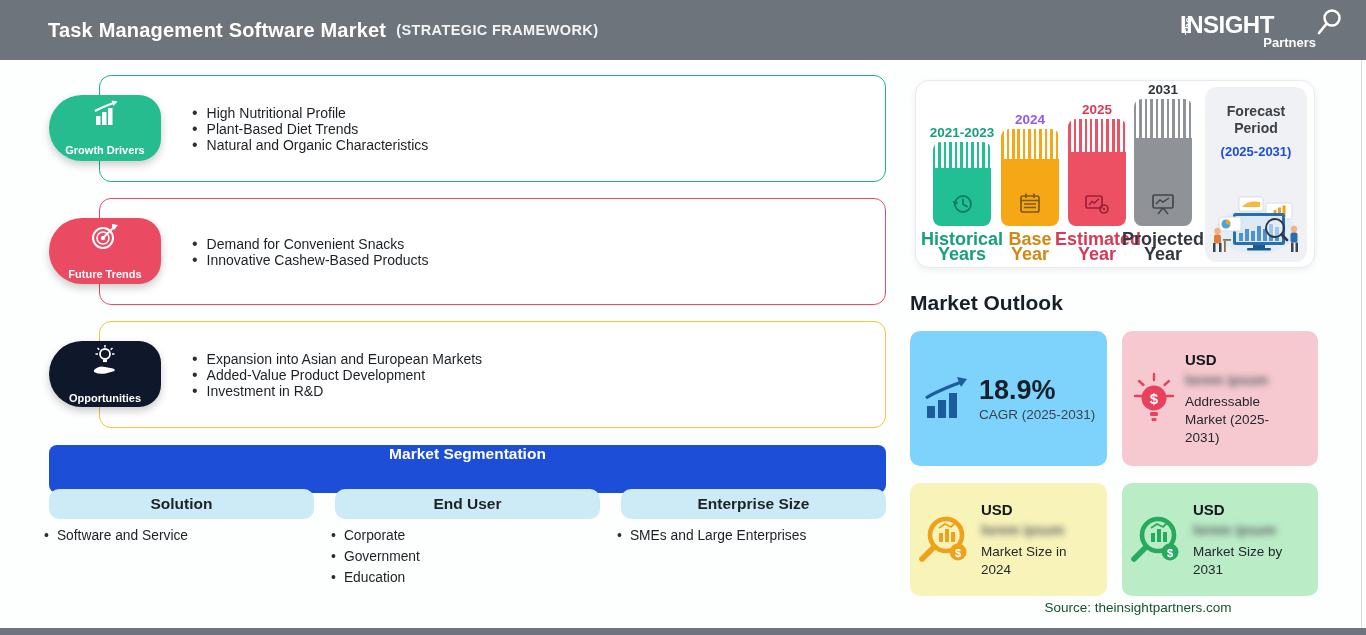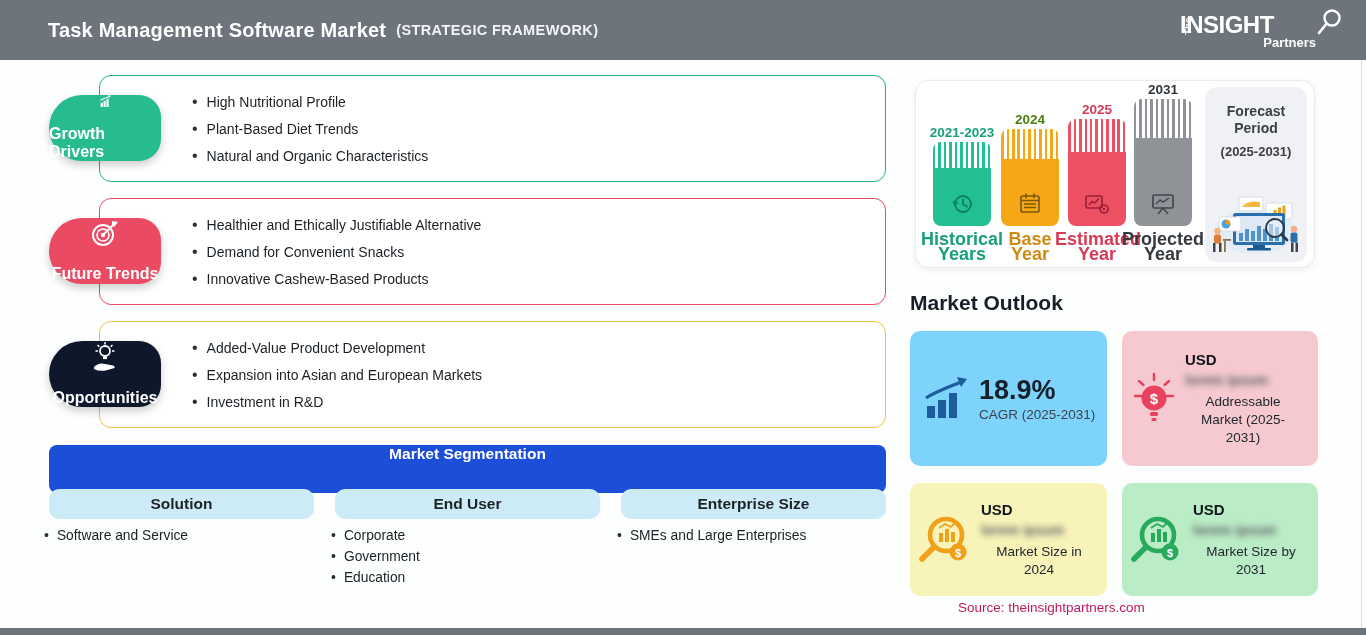--- a/index.html
+++ b/index.html
@@ -14,34 +14,34 @@
   .hdr-sub { color:#f2f4f6; font-size:14.5px; font-weight:600; margin-left:10px; letter-spacing:0.4px; }
   .logo { position:absolute; right:22px; top:9px; width:165px; height:44px; color:#fff; }
   .logo-the { position:absolute; left:0; top:12px; font-size:9px; font-weight:700;
               transform:rotate(-90deg); transform-origin:center; letter-spacing:0.5px; }
   .logo-insight { position:absolute; left:1px; top:2px; font-size:24px; font-weight:800; letter-spacing:-0.5px; }
   .logo-partners { position:absolute; right:28px; top:26px; font-size:13px; font-weight:700; }
   .logo-glass { position:absolute; right:0; top:0; }
 
   
   .fw-box { position:absolute; left:99px; width:787px; height:107px; border-radius:12px; background:#fff;
-            display:flex; flex-direction:column; justify-content:center; gap:11px; padding-left:92px; }
+            display:flex; flex-direction:column; justify-content:center; padding-left:92px; }
   .fw-box.growth { top:75px;  border:1.6px solid #1fae8e; }
   .fw-box.trends { top:198px; border:1.6px solid #ea4b63; }
   .fw-box.opps   { top:321px; border:1.6px solid #f2c33c; }
   .fw-item { font-size:14px; color:#1c2126; display:flex; align-items:center; }
   .fw-item::before { content:"•"; margin-right:9px; font-size:16px; line-height:1; color:#2a2f34; }
 
   .fw-badge { position:absolute; left:49px; width:112px; height:66px; border-radius:33px 22px 22px 33px;
               display:flex; flex-direction:column; align-items:center; justify-content:center;
               color:#fff; box-shadow:0 4px 9px rgba(0,0,0,0.20); z-index:2; }
   .fw-badge.growth { top:95px;  background:#27bb90; }
   .fw-badge.trends { top:218px; background:#ea4b63; }
   .fw-badge.opps   { top:341px; background:#0f172a; }
-  .fw-badge .lbl { font-size:16px; font-weight:700; margin-top:17px; }
+  .fw-badge .lbl { font-size:11px; font-weight:700; margin-top:17px; }
 
   
   .seg-bar { position:absolute; left:49px; top:445px; width:837px; height:48px; background:#1d4ed8;
              border-radius:8px; color:#fff; font-weight:700; font-size:15.5px;
              display:flex; align-items:flex-start; justify-content:center; }
   .seg-pill { position:absolute; top:489px; height:30px; background:#cdebf7; border-radius:10px;
               display:flex; align-items:center; justify-content:center;
               font-weight:700; font-size:15.5px; color:#1d2227; }
   .seg-pill.c1 { left:49px;  width:265px; }
   .seg-pill.c2 { left:335px; width:265px; }
@@ -67,51 +67,51 @@
   .tl-bar.b1 .stripes { background:repeating-linear-gradient(90deg,#21bf93 0 2.5px,#fff 2.5px 5.5px); }
   .tl-bar.b1 .solid   { background:#21bf93; }
   .tl-bar.b2 .stripes { background:repeating-linear-gradient(90deg,#f6a715 0 2.5px,#fff 2.5px 5.5px); }
   .tl-bar.b2 .solid   { background:#f6a715; }
   .tl-bar.b3 .stripes { background:repeating-linear-gradient(90deg,#ee5063 0 2.5px,#fff 2.5px 5.5px); }
   .tl-bar.b3 .solid   { background:#ee5063; }
   .tl-bar.b4 .stripes { background:repeating-linear-gradient(90deg,#8f9296 0 2.5px,#fff 2.5px 5.5px); }
   .tl-bar.b4 .solid   { background:#8f9296; }
   .tl-year { position:absolute; width:90px; text-align:center; font-weight:700; font-size:13.5px; }
   .tl-year.y1 { left:1px;   top:44px; color:#18a07d; }
-  .tl-year.y2 { left:69px;  top:31px; color:#4d7c0f; }
+  .tl-year.y2 { left:69px;  top:31px; color:#8b5cf6; }
   .tl-year.y3 { left:136px; top:21px; color:#d63a55; }
   .tl-year.y4 { left:202px; top:1px;  color:#2f353b; }
   .tl-lab { position:absolute; top:151px; width:84px; text-align:center; font-weight:700;
             font-size:18px; line-height:15px; }
   .tl-lab.l1 { left:4px;   color:#18a07d; }
   .tl-lab.l2 { left:72px;  color:#cf8a15; }
   .tl-lab.l3 { left:139px; color:#d63a55; }
   .tl-lab.l4 { left:205px; color:#34393f; }
   .forecast { position:absolute; top:6px; right:7px; width:102px; height:175px; background:#f0f1f4;
               border-radius:12px; text-align:center; }
   .fc-title { width:78px; margin:16px auto 0; font-size:14px; font-weight:700; color:#3a4046; line-height:17px; }
-  .fc-range { margin-top:7px; font-size:13px; font-weight:600; color:#404040; }
+  .fc-range { margin-top:7px; font-size:13px; font-weight:600; color:#1d4ed8; }
   .fc-art { position:absolute; bottom:5px; left:50%; transform:translateX(-50%); }
 
   
   .mo-title { position:absolute; left:910px; top:291px; font-size:21px; font-weight:700; color:#17202a; }
   .mo-card { position:absolute; border-radius:10px; display:flex; align-items:center; }
   .mo-card.blue   { left:910px;  top:331px; width:197px; height:135px; background:#7dd3fc; padding-left:13px; }
   .mo-card.pink   { left:1122px; top:331px; width:196px; height:135px; background:#f5c9cf; padding-left:9px; }
   .mo-card.yellow { left:910px;  top:483px; width:197px; height:113px; background:#f8f3b8; padding-left:5px; }
   .mo-card.green  { left:1122px; top:483px; width:196px; height:113px; background:#baecc6; padding-left:5px; }
   .mo-text { margin-left:8px; }
   .mo-value { font-size:27px; font-weight:800; color:#16202a; line-height:30px; }
   .mo-sub { font-size:13.5px; color:#3c434b; margin-top:2px; }
   .mo-usd { font-size:15px; font-weight:800; color:#14181d; }
   .mo-blur { font-size:14px; font-weight:700; color:#606468; filter:blur(3.2px); margin:4px 0 5px; }
-  .mo-lab { font-size:13.5px; color:#23282e; line-height:18px; width:116px;text-align:center; }
-
-  .source { position:absolute; top:600px; right:48px; width:360px; text-align:left;
-            font-size:13.5px; color:#be185d; }
+  .mo-lab { font-size:13.5px; color:#23282e; line-height:18px; width:116px; }
+
+  .source { position:absolute; top:600px; right:48px; width:360px; text-align:center;
+            font-size:13.5px; color:#14532d; }
   .footer-bar { position:absolute; bottom:0; left:0; width:1366px; height:7px; background:#6d747c; }
   .edge-right { position:absolute; right:4px; top:60px; bottom:7px; width:1px; background:#d8dcdf; }
 </style>
 </head>
 <body>
 
 <div class="canvas">
 
   <div class="header">
     <span class="hdr-title">Task Management Software Market</span>
@@ -137,38 +137,37 @@
       <rect x="8" y="16" width="4.5" height="9" fill="#fff"></rect>
       <rect x="14" y="12" width="4.5" height="13" fill="#fff"></rect>
       <rect x="20" y="8" width="4.5" height="17" fill="#fff"></rect>
       <path d="M7 11 C13 8 19 5 26 3" stroke="#fff" stroke-width="2.2" fill="none"></path>
       <path d="M23.5 0.5 L29.5 1.5 L25.5 6 Z" fill="#fff"></path>
     </svg>
     <span class="lbl">Growth Drivers</span>
   </div>
 
   <div class="fw-box trends">
-    <div class="fw-item">Healthier and Ethically Justifiable Alternative</div>
     <div class="fw-item">Demand for Convenient Snacks</div>
     <div class="fw-item">Innovative Cashew-Based Products</div>
   </div>
   <div class="fw-badge trends">
     <svg width="30" height="28" viewBox="0 0 30 28">
       <circle cx="13" cy="15" r="10" stroke="#fff" stroke-width="2" fill="none"></circle>
       <circle cx="13" cy="15" r="6" stroke="#fff" stroke-width="1.6" fill="none"></circle>
       <circle cx="13" cy="15" r="2.2" fill="#fff"></circle>
       <line x1="13" y1="15" x2="23" y2="5" stroke="#fff" stroke-width="1.8"></line>
       <path d="M22 1 l6 1 l-4 5 l-2 -2 Z" fill="#fff"></path>
     </svg>
     <span class="lbl">Future Trends</span>
   </div>
 
   <div class="fw-box opps">
+    <div class="fw-item">Expansion into Asian and European Markets</div>
     <div class="fw-item">Added-Value Product Development</div>
-    <div class="fw-item">Expansion into Asian and European Markets</div>
     <div class="fw-item">Investment in R&amp;D</div>
   </div>
   <div class="fw-badge opps">
     <svg width="34" height="30" viewBox="0 0 34 30">
       <circle cx="17" cy="9" r="5" fill="none" stroke="#fff" stroke-width="1.8"></circle>
       <rect x="15" y="14.5" width="4" height="2.6" fill="#fff"></rect>
       <line x1="17" y1="0" x2="17" y2="2.4" stroke="#fff" stroke-width="1.5"></line>
       <line x1="9.5" y1="3" x2="11.3" y2="4.8" stroke="#fff" stroke-width="1.5"></line>
       <line x1="24.5" y1="3" x2="22.7" y2="4.8" stroke="#fff" stroke-width="1.5"></line>
       <line x1="7.5" y1="9" x2="10" y2="9" stroke="#fff" stroke-width="1.5"></line>

